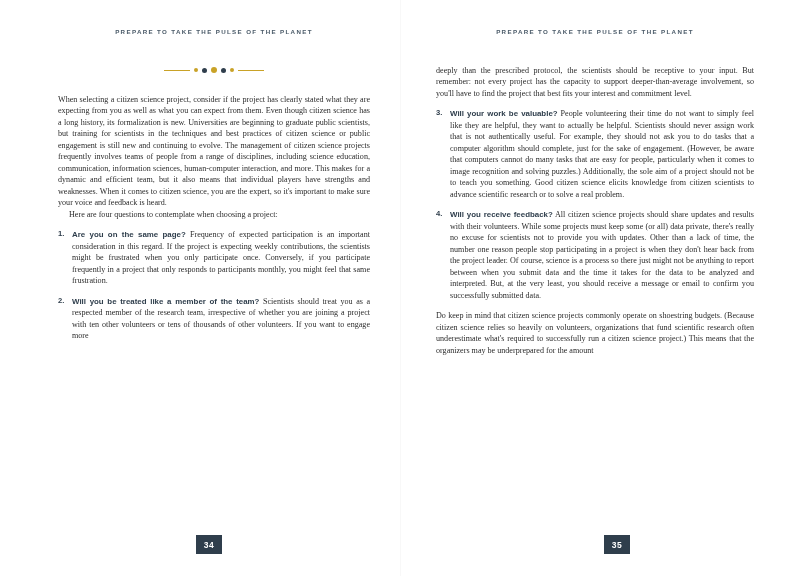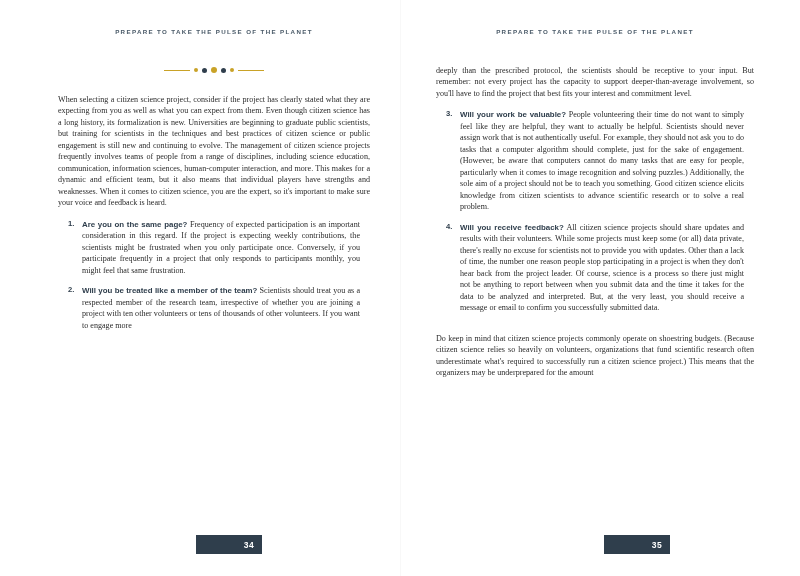--- a/index.html
+++ b/index.html
@@ -92,21 +92,21 @@
     text-align: justify;
     margin: 0;
     hyphens: auto;
   }
   p.body-text + p.body-text {
     text-indent: 11px;
   }
   p.no-indent { text-indent: 0 !important; }
   ol.q-list {
     list-style: none;
-    margin: 10px;
+    margin: 0;
     padding: 0;
     counter-reset: qnum;
   }
   ol.q-list.cont { counter-reset: qnum 2; }
   ol.q-list li {
     position: relative;
     padding-left: 14px;
     margin-top: 9px;
     font-size: 8.1px;
     line-height: 1.42;
@@ -137,21 +137,20 @@
     height: 19px;
     background: #2f3e4c;
     color: #ffffff;
     font-family: "Liberation Sans", sans-serif;
     font-size: 8.5px;
     font-weight: 700;
     display: flex;
     align-items: center;
     justify-content: center;
     letter-spacing: 0.5px;
-    padding-left: 40px;
   }
   .folio-left { left: 196px; }
   .folio-right { left: 204px; }
   .spacer-10 { height: 9px; }
 </style>
 </head>
 <body>
 
 <div class="spread">
 
@@ -163,20 +162,21 @@
       <span class="orn-line"></span>
       <span class="orn-dot d1"></span>
       <span class="orn-dot d2"></span>
       <span class="orn-dot d3"></span>
       <span class="orn-dot d4"></span>
       <span class="orn-dot d5"></span>
       <span class="orn-line"></span>
     </div>
 
     <p class="body-text no-indent">When selecting a citizen science project, consider if the project has clearly stated what they are expecting from you as well as what you can expect from them. Even though citizen science has a long history, its formalization is new. Universities are beginning to graduate public scientists, but training for scientists in the techniques and best practices of citizen science or public engagement is still new and continuing to evolve. The management of citizen science projects frequently involves teams of people from a range of disciplines, including science education, communication, information sciences, human-computer interaction, and more. This makes for a dynamic and efficient team, but it also means that individual players have strengths and weaknesses. When it comes to citizen science, you are the expert, so it's important to make sure your voice and feedback is heard.</p>
+    <p class="body-text">Here are four questions to contemplate when choosing a project:</p>
 
     <ol class="q-list">
       <li><span class="q-lead">Are you on the same page?</span><span> Frequency of expected participation is an important consideration in this regard. If the project is expecting weekly contributions, the scientists might be frustrated when you only participate once. Conversely, if you participate frequently in a project that only responds to participants monthly, you might feel that same frustration.</span></li>
       <li><span class="q-lead">Will you be treated like a member of the team?</span><span> Scientists should treat you as a respected member of the research team, irrespective of whether you are joining a project with ten other volunteers or tens of thousands of other volunteers. If you want to engage more</span></li>
     </ol>
 
     <div class="folio folio-left">34</div>
   </div>
 
   <div class="page page-right">

